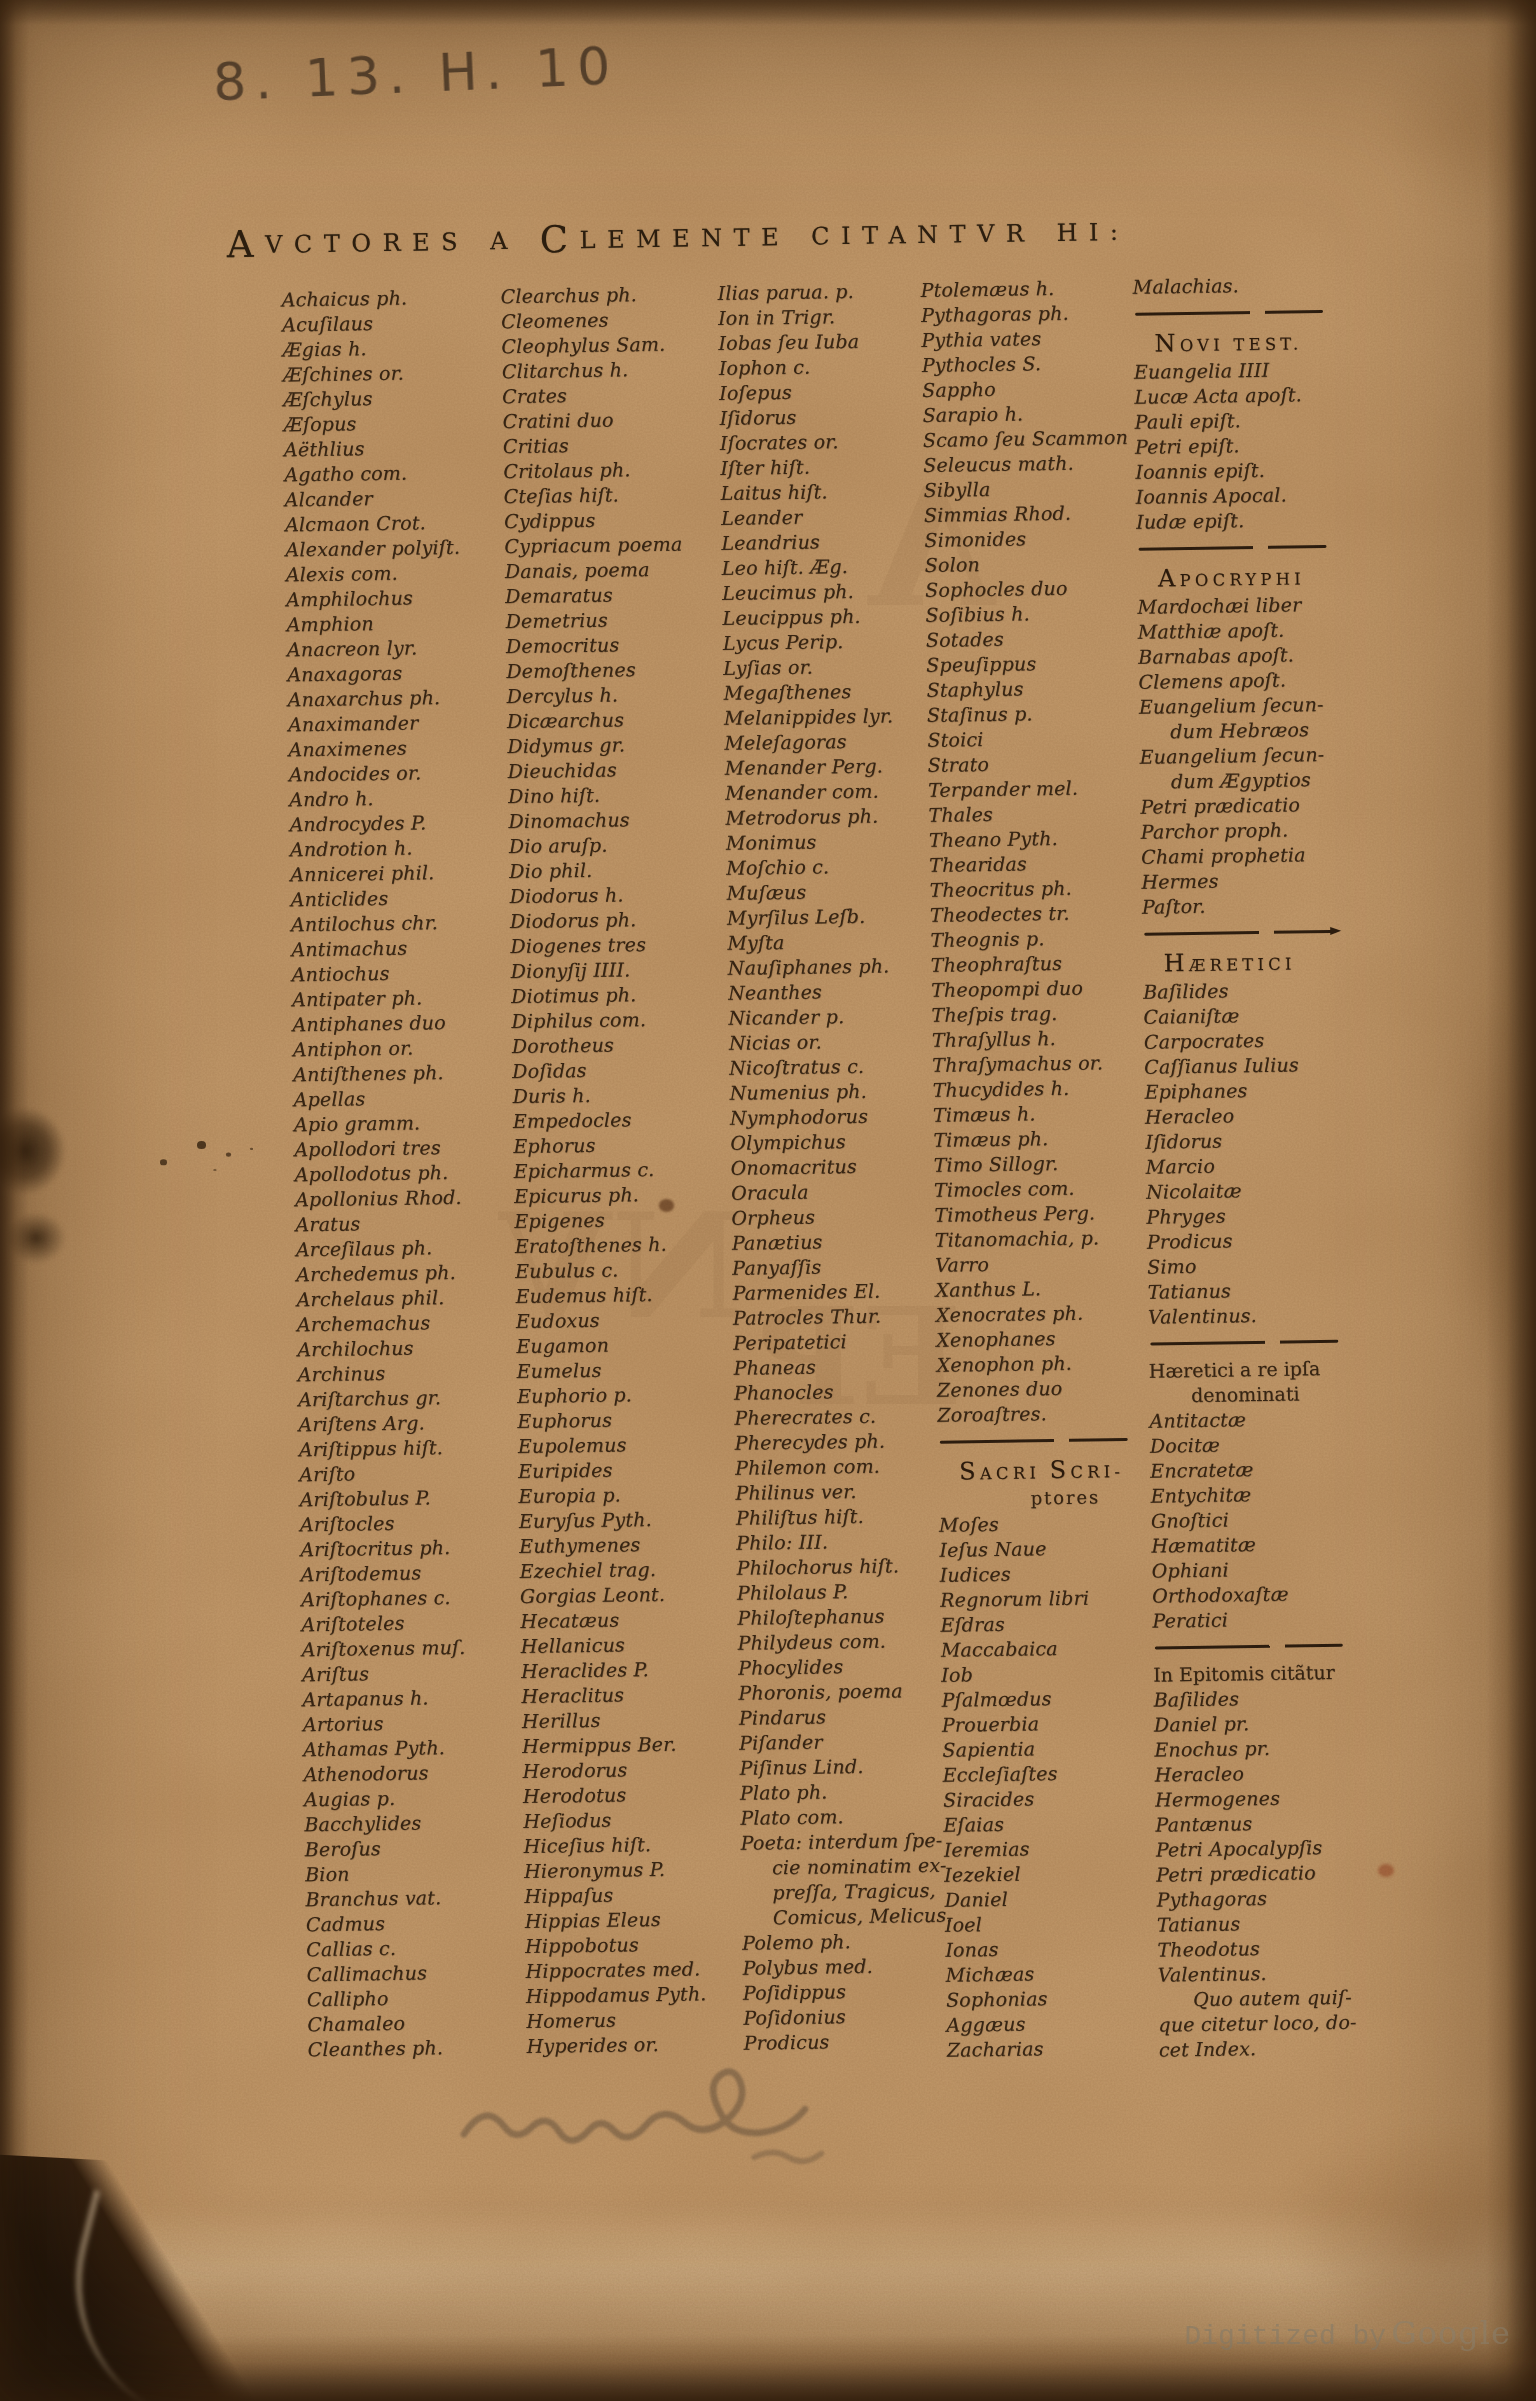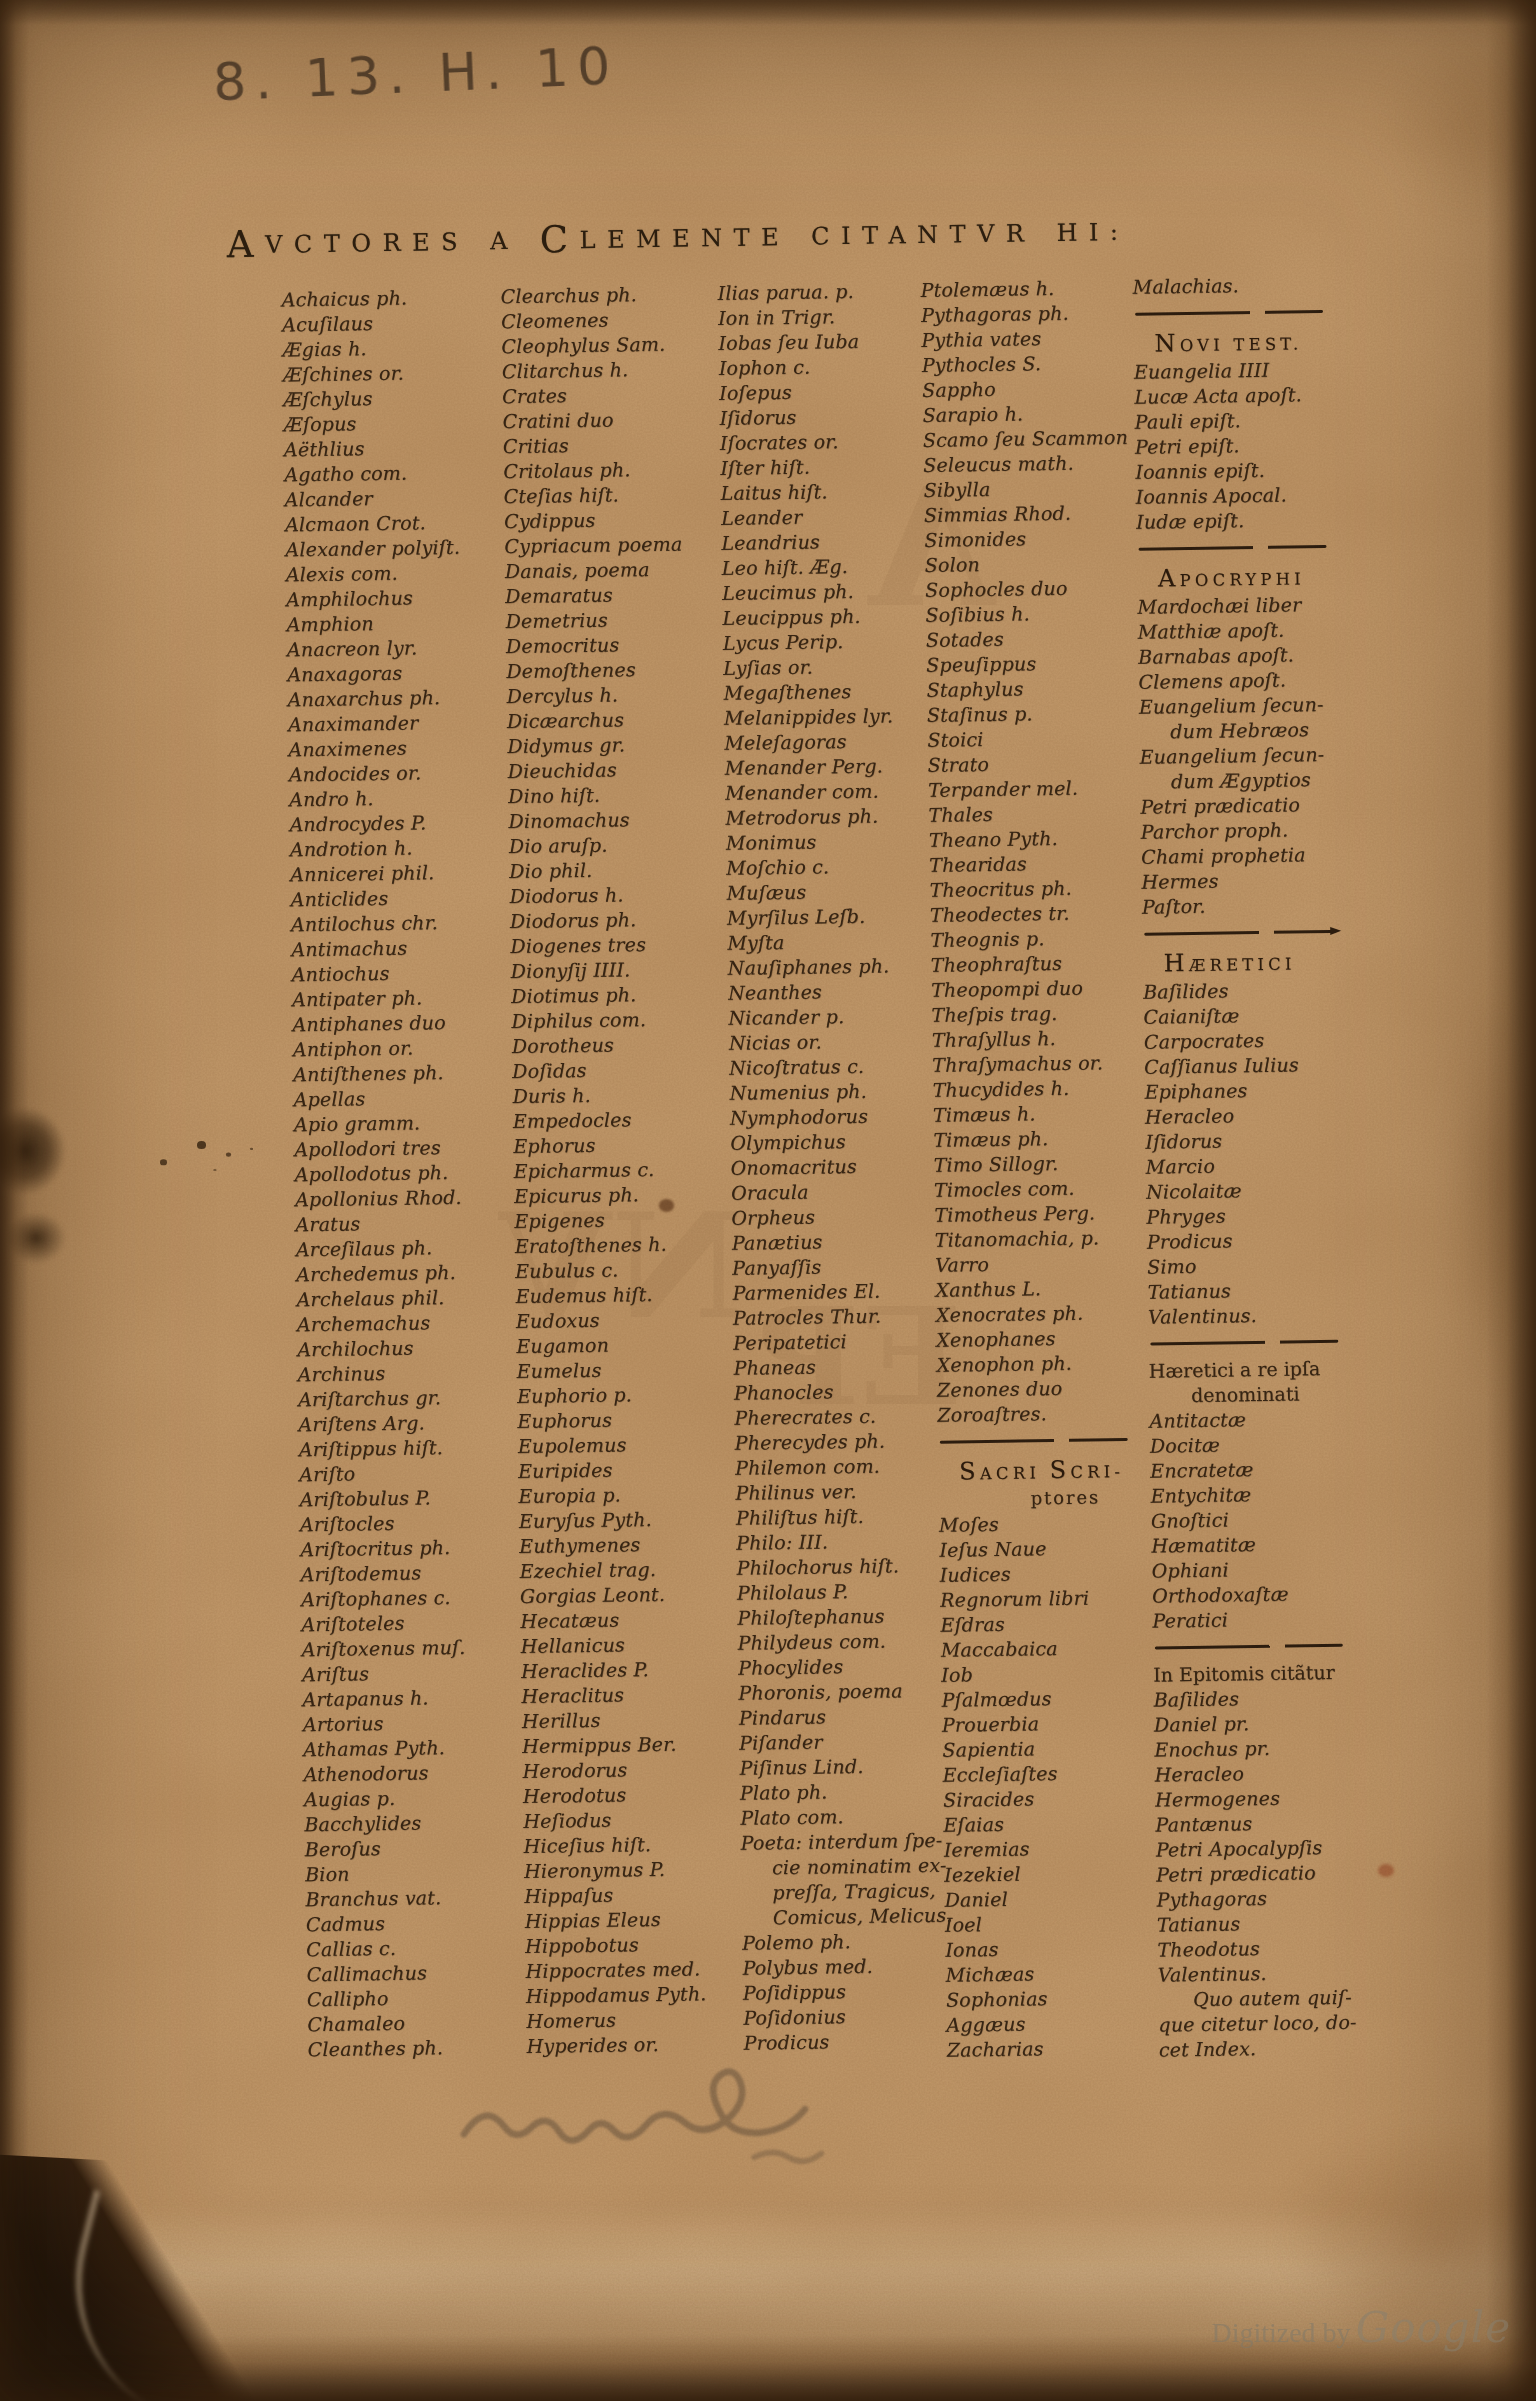--- a/index.html
+++ b/index.html
@@ -65,22 +65,22 @@
   .head .big{font-size:24px;letter-spacing:4.3px;}
   .headsub{font-style:normal;font-size:18px;height:25px;line-height:23px;padding-left:92px;letter-spacing:1.9px;}
   .rule,.rulearrow{height:29px;position:relative;width:192px;}
   .rule::before,.rulearrow::before{content:"";position:absolute;left:1.9px;top:12.5px;height:3.4px;width:188px;border-radius:1.9px;
     background:linear-gradient(90deg,#2f1f10 0 61%,rgba(0,0,0,0) 61% 69%,#2f1f10 69% 100%);}
   .rulearrow::after{content:"";position:absolute;left:188px;top:9.6px;width:0;height:0;
     border-left:11.5px solid #2f1f10;border-top:4.8px solid transparent;border-bottom:4.8px solid transparent;}
 
   .handwriting-ghost{position:absolute;left:437px;top:2065px;z-index:4;opacity:.6;filter:blur(1.3px);pointer-events:none;}
   .watermark{position:absolute;right:25px;bottom:50px;z-index:41;white-space:nowrap;}
-  .watermark .wm-prefix{font-family:Liberation Serif, serif;font-size:28px;color:rgba(128,120,103,.55);}
-  .watermark .wm-brand{font-family:"DejaVu Serif","Liberation Serif",serif;font-size:42px;color:rgba(136,128,110,.55);letter-spacing:1px;font-style:italic;}
+  .watermark .wm-prefix{font-family:Liberation Mono, monospace;font-size:28px;color:rgba(128,120,103,.55);}
+  .watermark .wm-brand{font-family:"DejaVu Serif","Liberation Serif",serif;font-size:32px;color:rgba(136,128,110,.55);letter-spacing:1px;}
   .grain{position:absolute;inset:0;z-index:30;pointer-events:none;mix-blend-mode:multiply;}
 </style>
 </head>
 <body>
 
 <div class="sheet">
 
   <div class="ghost ghost-a">A</div>
   <div class="ghost ghost-b">NV</div>
   <div class="ghost ghost-c">EP</div>

